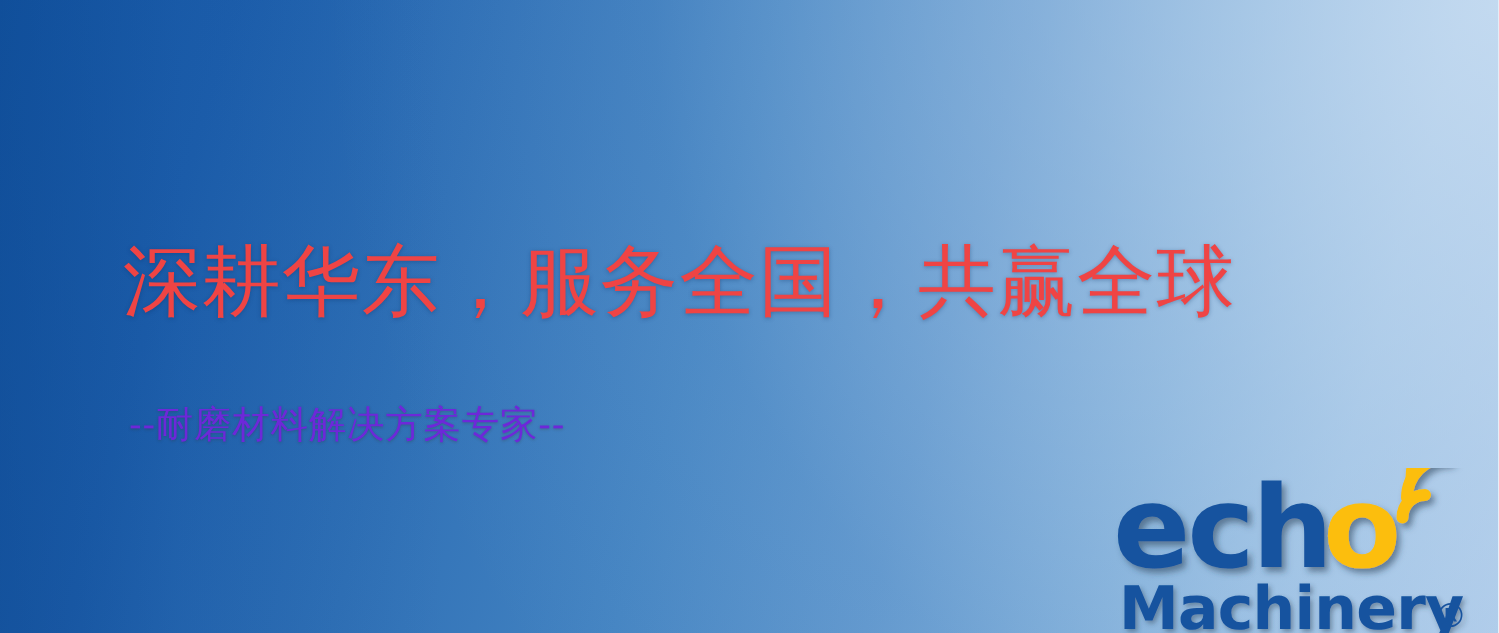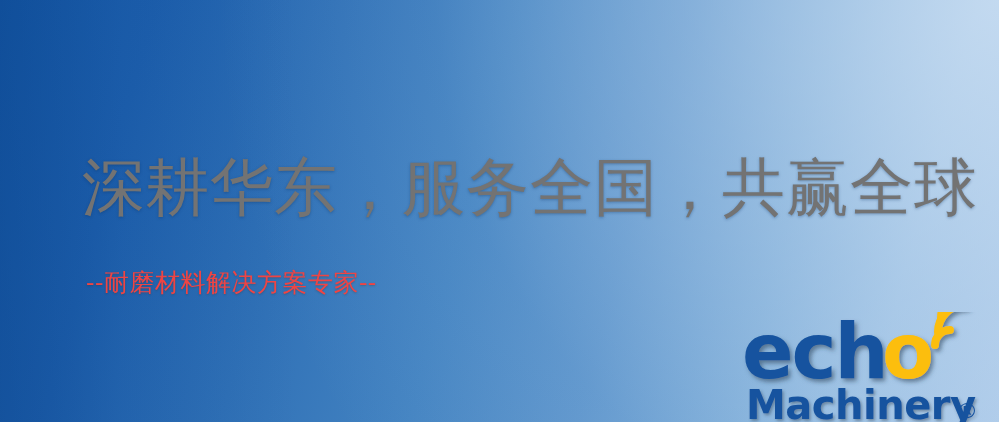--- a/index.html
+++ b/index.html
@@ -52,40 +52,40 @@
   }
 
   
   #headline {
     position: absolute;
     left: 82px;
     top: 152px;
     margin: 0;
     font-family: "DejaVu Serif", "Liberation Serif", serif;
     font-weight: 400;
-    font-size: 63px;
+    font-size: 52px;
     line-height: 72px;
     letter-spacing: 1px;
-    color: #737373;
+    color: #ef4444;
     white-space: nowrap;
     text-shadow: 0 1px 3px rgba(10, 50, 100, 0.35);
   }
 
   
   #subtitle {
     position: absolute;
     left: 86px;
     top: 268px;
     margin: 0;
     font-family: "DejaVu Serif", "Liberation Serif", serif;
     font-weight: 400;
     font-size: 25px;
     line-height: 30px;
     letter-spacing: 0.5px;
-    color: #ef4444;
+    color: #6d28d9;
     white-space: nowrap;
     text-shadow: 0 1px 2px rgba(60, 40, 0, 0.25);
   }
 
   
   #logo {
     position: absolute;
     left: 742px;
     top: 312px;
     width: 250px;

